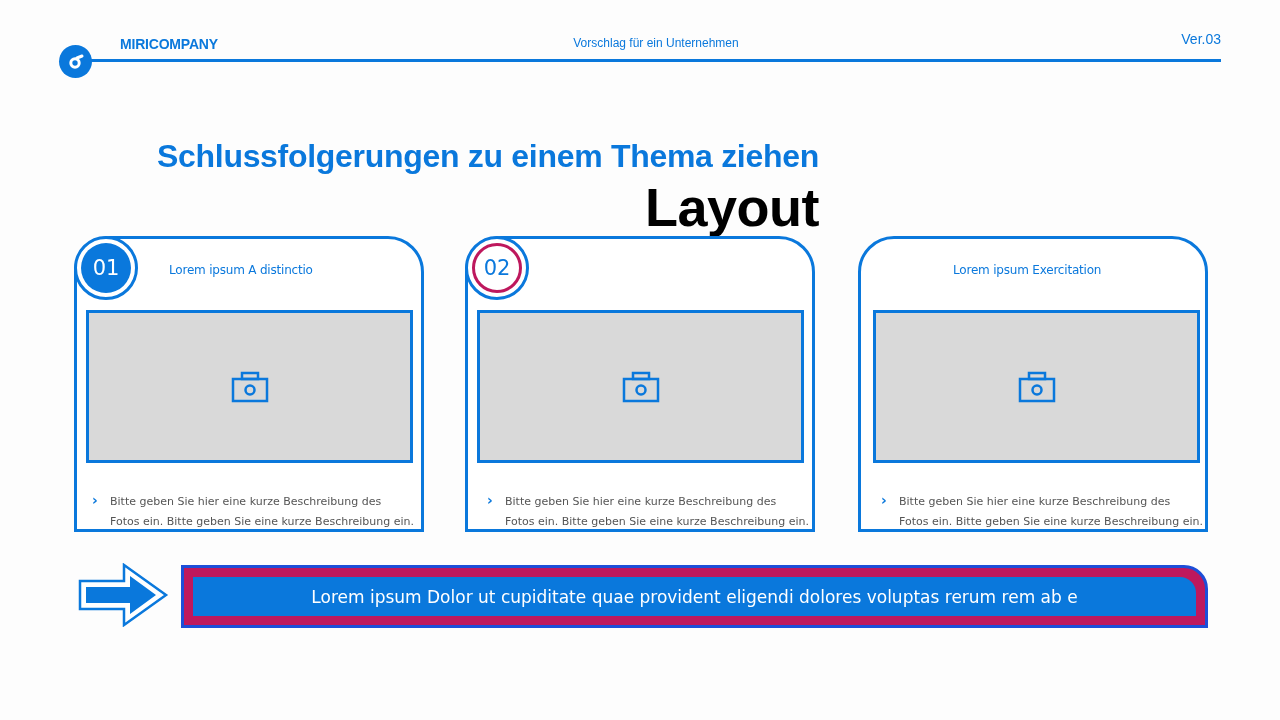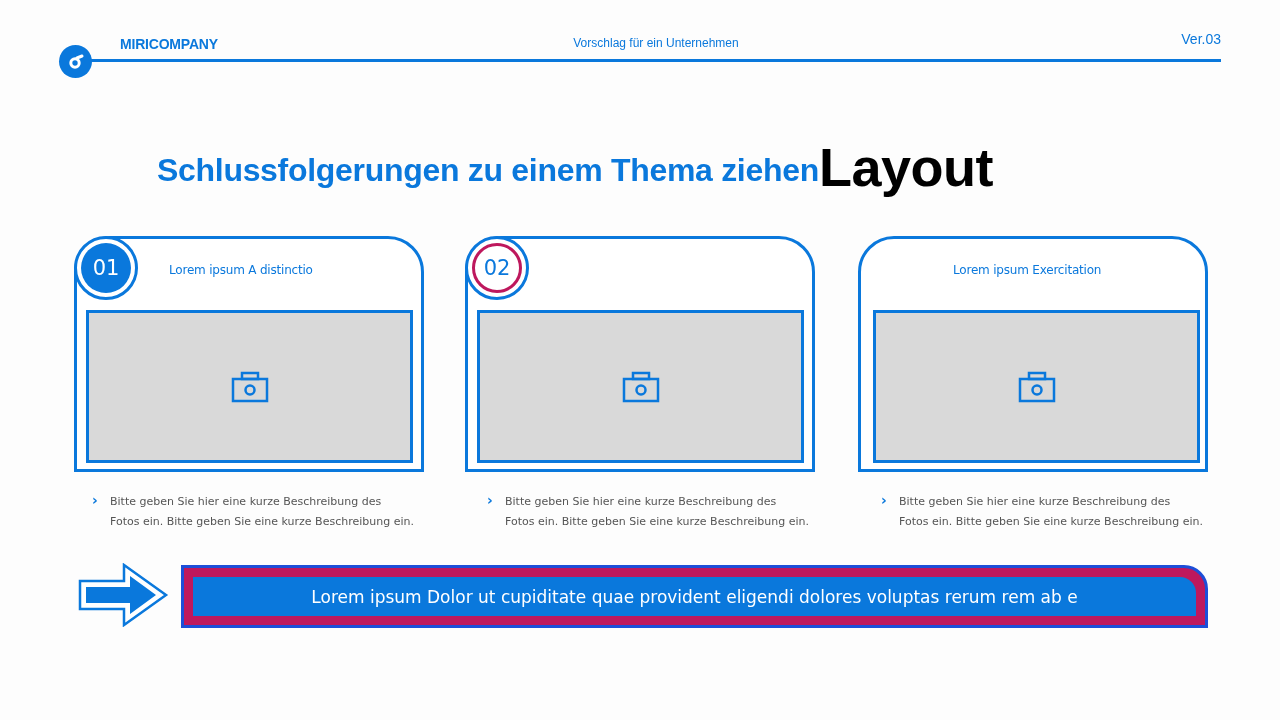--- a/index.html
+++ b/index.html
@@ -16,27 +16,27 @@
     .brand { left: 108px; top: 36px; font-size: 14px; font-weight: bold; color: #0a78dc; letter-spacing: -0.2px; padding-left: 12px; }
     .subtitle { left: 16px; width: 1280px; top: 36px; text-align: center; font-size: 12px; color: #0a78dc; font-family: Liberation Sans, sans-serif; }
     .version { right: 59px; top: 31px; font-size: 14px; color: #0a78dc; text-align: center; }
     .header-line { left: 90px; top: 59px; width: 1131px; height: 3px; background: #0a78dc; }
     .logo {
       left: 59px; top: 45px; width: 33px; height: 33px; border-radius: 50%;
       background: #0a78dc; display: flex; align-items: center; justify-content: center;
     }
 
     
-    .title-row { left: 157px; top: 140px; display: flex; align-items: flex-end; white-space: nowrap; }
+    .title-row { left: 157px; top: 140px; display: flex; align-items: flex-end; white-space: nowrap; flex-direction: column; }
     .title-main { font-size: 32px; font-weight: bold; color: #0a78dc; letter-spacing: -0.3px; line-height: 1; padding-bottom: 8px; }
     .title-layout { font-size: 54px; font-weight: bold; color: #000; line-height: 1; margin-left: 0; letter-spacing: -0.5px; }
 
     
     .card {
-      position: absolute; top: 236px; width: 350px; height: 236px;
+      position: absolute; top: 236px; width: 350px; height: 296px;
       border: 3px solid #0a78dc; border-top-right-radius: 36px; border-top-left-radius: 36px;
       background: #ffffff;
     }
     .card .badge {
       position: absolute; left: -3px; top: -3px; width: 64px; height: 64px; border-radius: 50%;
       background: #fff; border: 3px solid #0a78dc; display: flex; align-items: center; justify-content: center;
     }
     .card .badge-inner {
       width: 50px; height: 50px; border-radius: 50%; background: #0a78dc; color: #fff;
       display: flex; align-items: center; justify-content: center; font-size: 21px;

